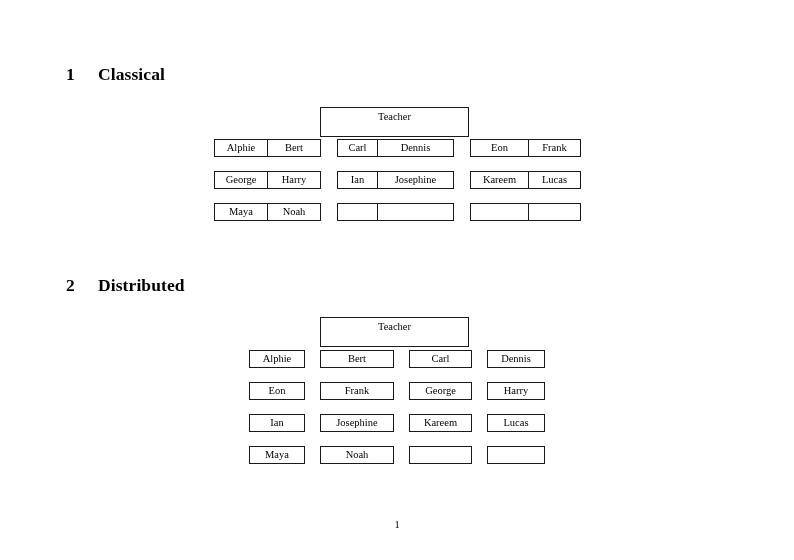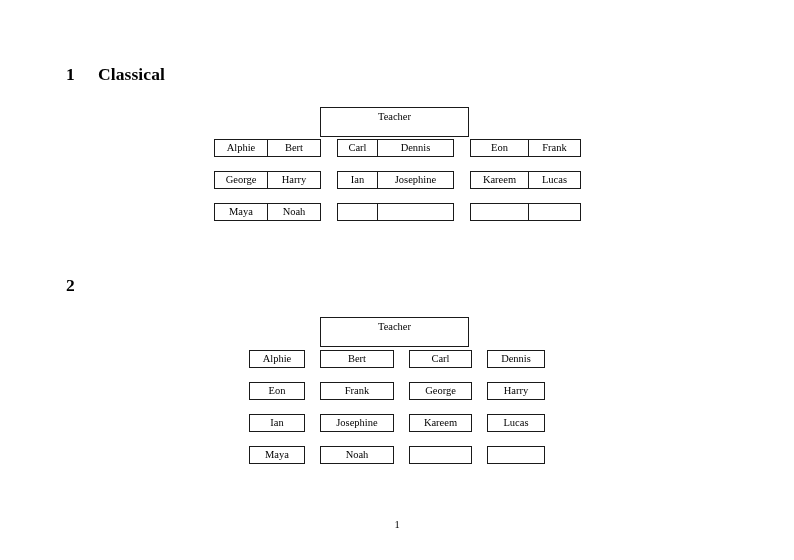--- a/index.html
+++ b/index.html
@@ -187,20 +187,21 @@
     <div class="cell c1">Kareem</div>
     <div class="cell c2">Lucas</div>
   </div>
   <div class="pair-table grp-right crow3">
     <div class="cell c1"></div>
     <div class="cell c2"></div>
   </div>
 
   <div class="section-heading" id="heading-distributed">
     <span class="section-number">2</span>
+    <span class="section-title">Distributed</span>
   </div>
 
   <div class="box teacher-box" id="teacher-distributed">Teacher</div>
 
   <div class="dist-box dcol1 drow1">Alphie</div>
   <div class="dist-box dcol2 drow1">Bert</div>
   <div class="dist-box dcol3 drow1">Carl</div>
   <div class="dist-box dcol4 drow1">Dennis</div>
 
   <div class="dist-box dcol1 drow2">Eon</div>

